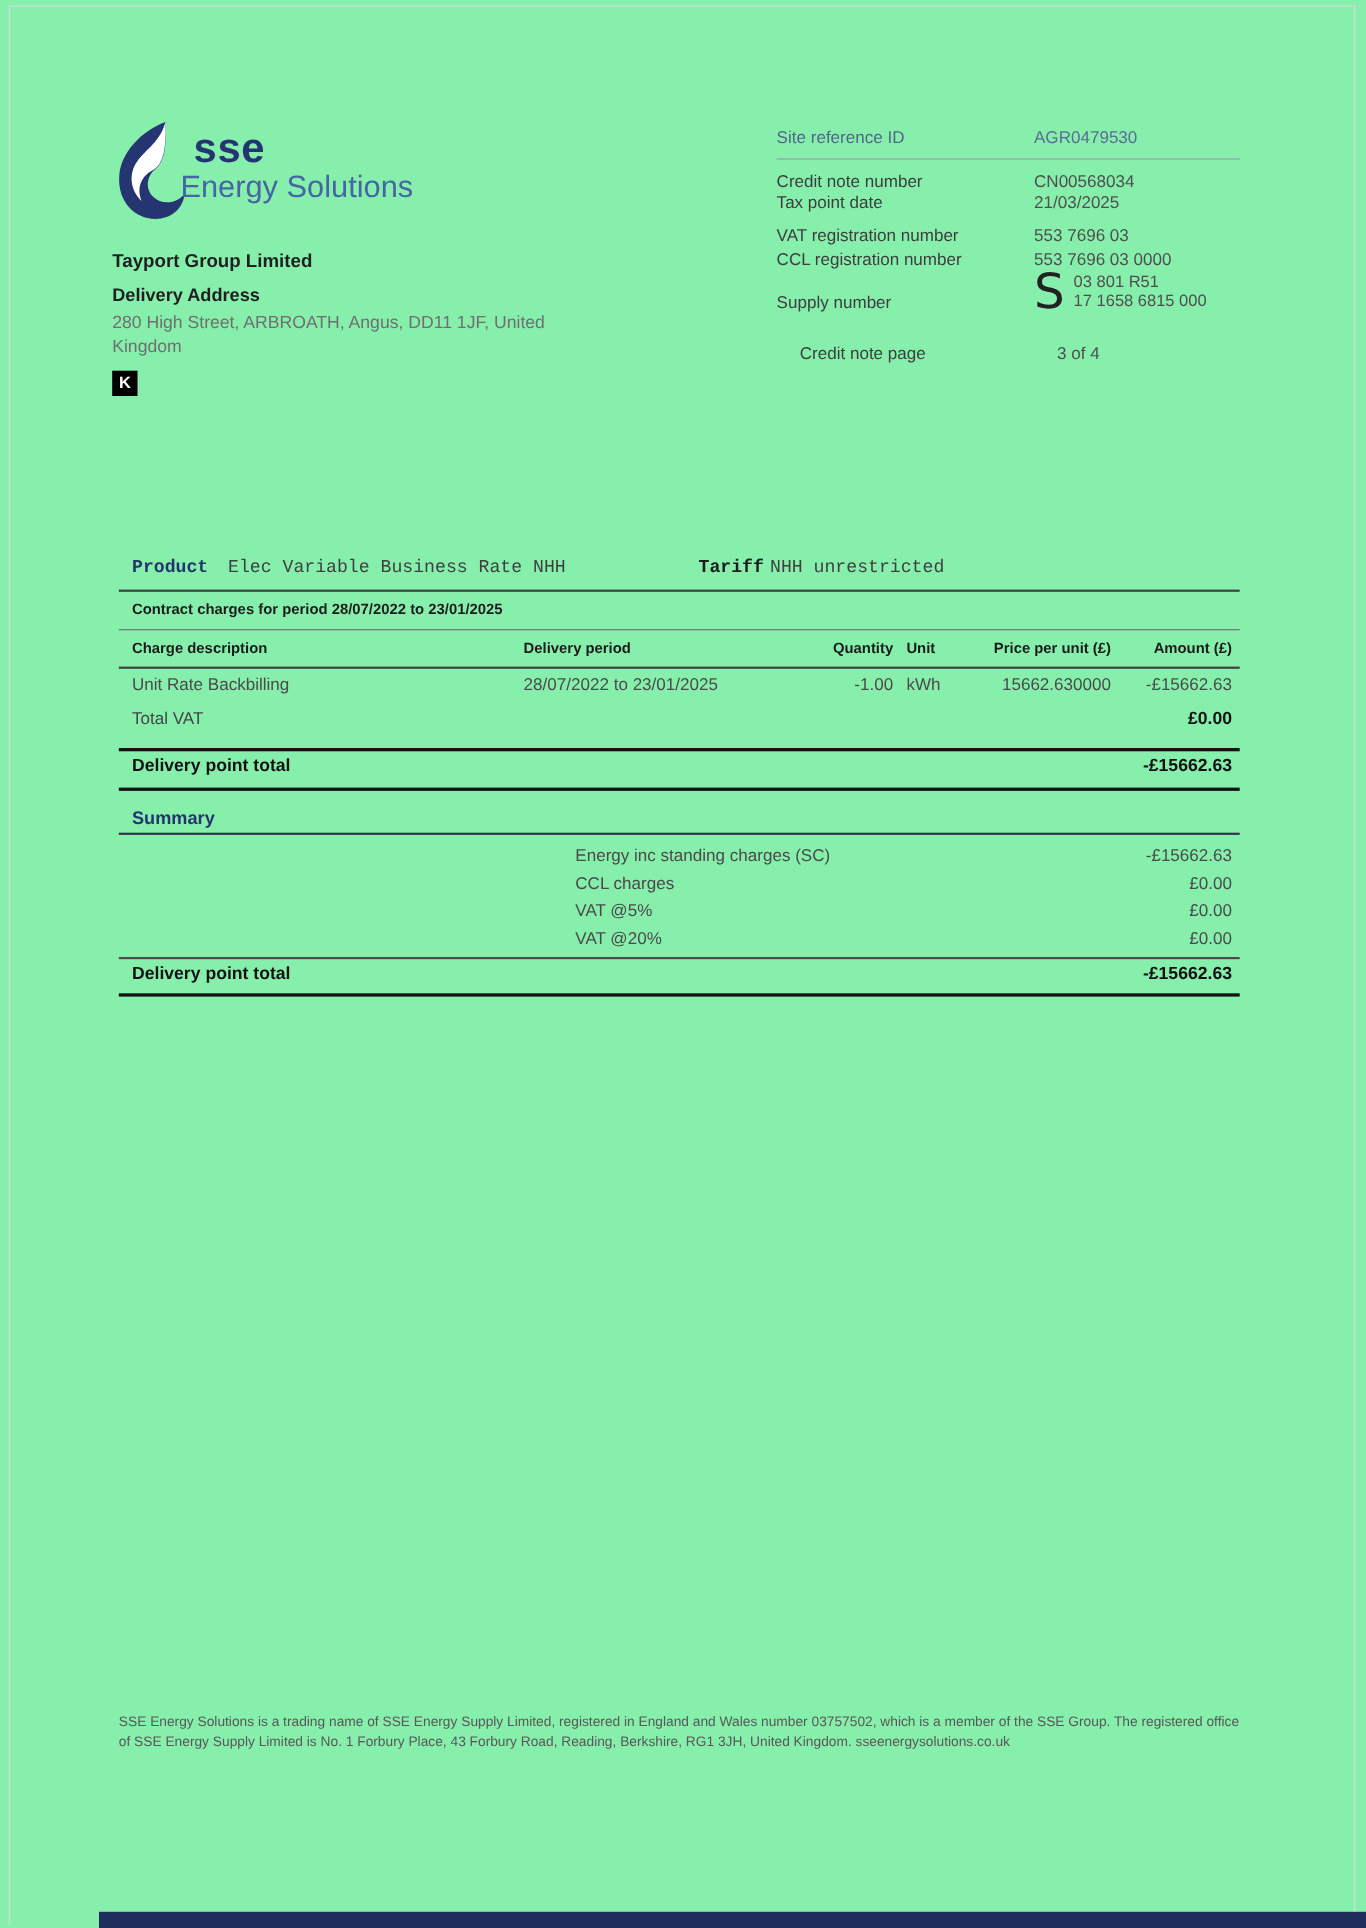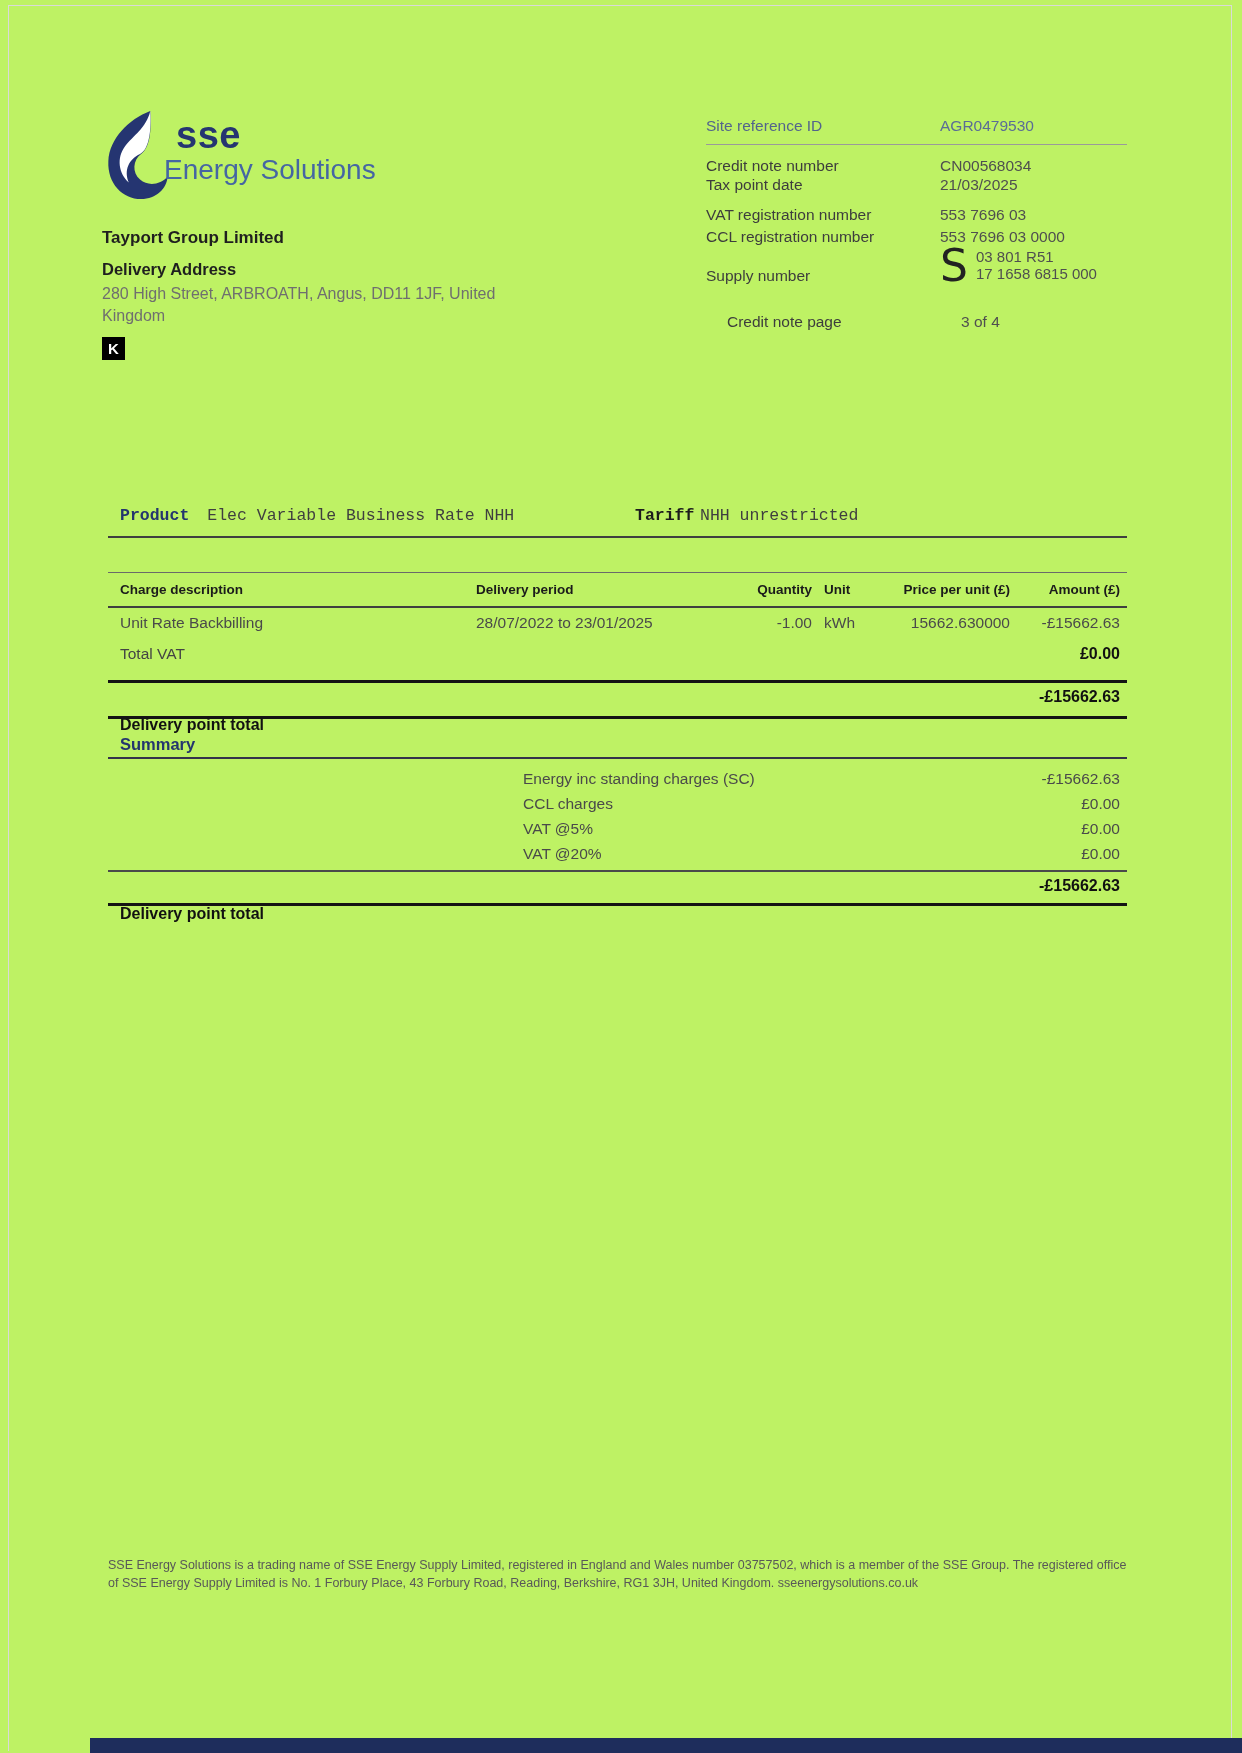--- a/index.html
+++ b/index.html
@@ -1,19 +1,19 @@
 <!DOCTYPE html>
 <html><head>
 <meta charset="utf-8">
 <style>
   html,body{margin:0;padding:0;background:#ffffff;}
   .page{
     position:relative;
     width:1242px;height:1753px;
-    background:#bef264;
+    background:#86efac;
     font-family:"Liberation Sans", sans-serif;
     color:#3f3f3f;
     overflow:hidden;
   }
   .page-border{
     position:absolute;left:8px;top:5px;width:1222px;height:1745px;
     border:1px solid #d9d9d9;border-bottom:none;pointer-events:none;
   }
   
   .logo-swirl{position:absolute;left:106px;top:110px;width:64px;height:90px;}
@@ -75,21 +75,21 @@
   .t-c3{width:156px;text-align:right;}
   .t-c4{width:72px;padding-left:12px;box-sizing:border-box;}
   .t-c5{width:126px;text-align:right;}
   .t-c6{width:117px;padding-right:7px;box-sizing:border-box;text-align:right;}
   .tv-row{top:645px;font-size:15.5px;}
   .tv-label{padding-left:12px;color:#444;}
   .tv-value{flex:1;text-align:right;padding-right:7px;font-weight:bold;color:#111;font-size:16px;}
   .dpt-row{font-size:16px;font-weight:bold;color:#111;}
   .dpt1{top:688px;}
   .dpt2{top:877px;}
-  .dpt-label{padding-left:12px;margin-top:28px;}
+  .dpt-label{padding-left:12px;}
   .dpt-value{flex:1;text-align:right;padding-right:7px;}
   
   .summary-title{
     position:absolute;left:120px;top:735px;font-size:16.5px;font-weight:bold;color:#24356e;
   }
   .sum-row{position:absolute;left:108px;width:1019px;display:flex;font-size:15.5px;color:#4a4a4a;}
   .sum-label{margin-left:415px;}
   .sum-value{flex:1;text-align:right;padding-right:7px;}
   .sr0{top:770px;} .sr1{top:795px;} .sr2{top:820px;} .sr3{top:845px;justify-content:center;}
   
@@ -155,20 +155,23 @@
   </div>
 
   <div class="row product-row">
     <span class="product-label">Product</span>
     <span class="product-value">Elec Variable Business Rate NHH</span>
     <span class="tariff-label">Tariff</span>
     <span class="tariff-value">NHH unrestricted</span>
   </div>
   <div class="hline l-dark2" style="top:536px;"></div>
 
+  <div class="row contract-row">
+    <span>Contract charges for period 28/07/2022 to 23/01/2025</span>
+  </div>
   <div class="hline l-thin" style="top:572px;"></div>
 
   <div class="t-row t-head">
     <div class="t-c1">Charge description</div>
     <div class="t-c2">Delivery period</div>
     <div class="t-c3">Quantity</div>
     <div class="t-c4">Unit</div>
     <div class="t-c5">Price per unit (£)</div>
     <div class="t-c6">Amount (£)</div>
   </div>

